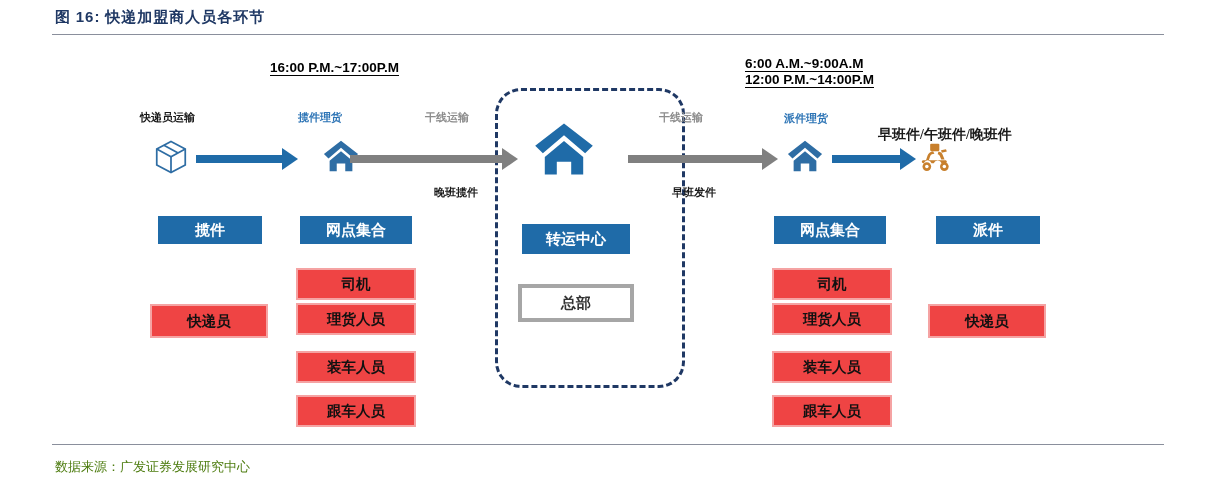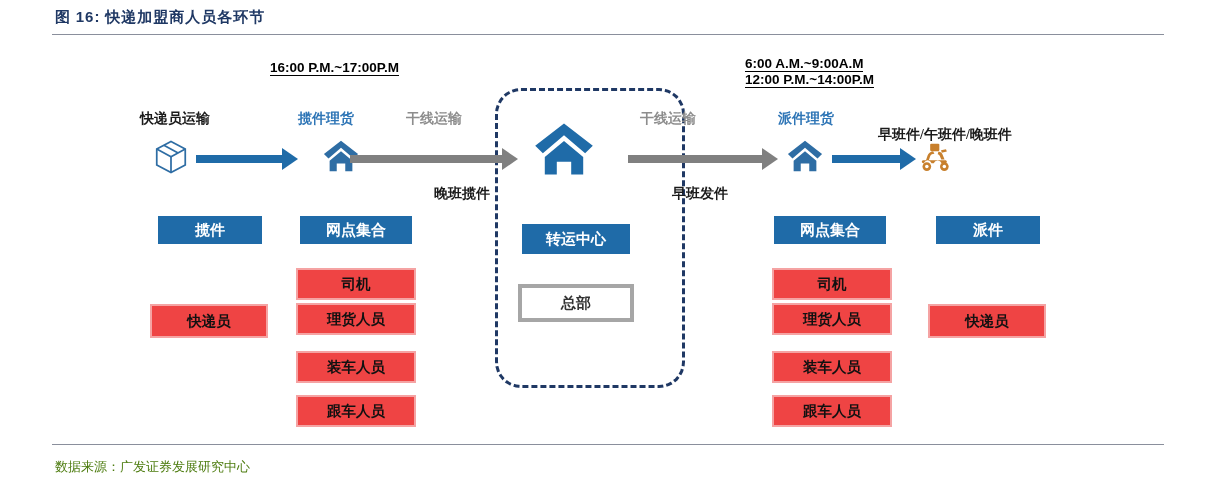--- a/index.html
+++ b/index.html
@@ -42,25 +42,25 @@
     white-space:nowrap;line-height:15px;
   }
   .timebox span{border-bottom:1.5px solid #000;display:inline-block;}
   #time-left{left:270px;top:60px;}
   #time-right{left:745px;top:56px;}
 
   
   .flab{
     position:absolute;white-space:nowrap;
     font-family:"Liberation Serif","DejaVu Serif",serif;
-    font-weight:bold;font-size:14px;
+    font-weight:bold;font-size:11px;
   }
   .flab.black{color:#1a1a1a;}
   .flab.blue{color:#2E75B6;}
-  .flab.gray{color:#8d8d8d;font-weight:bold;}
+  .flab.gray{color:#8d8d8d;font-weight:bold;margin-left:19px;}
 
   #lab-courier{left:140px;top:110px;}
   #lab-pickup {left:298px;top:110px;}
   #lab-trunk1 {left:406px;top:110px;}
   #lab-trunk2 {left:640px;top:110px;}
   #lab-deliver{left:775px;top:108px;width:62px;line-height:21px;white-space:normal;text-align:center;}
   #lab-shifts {left:878px;top:126px;font-size:14px;}
 
   #lab-night{left:434px;top:185px;}
   #lab-morning{left:672px;top:185px;}

